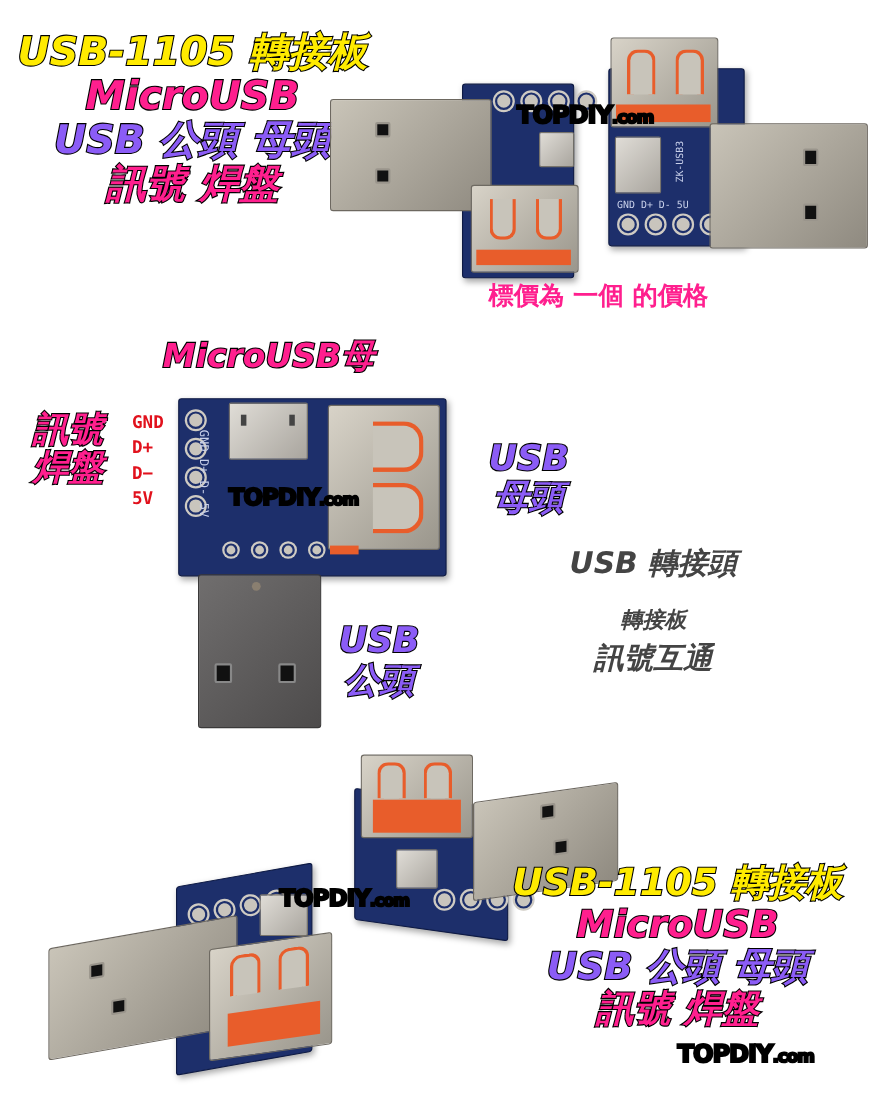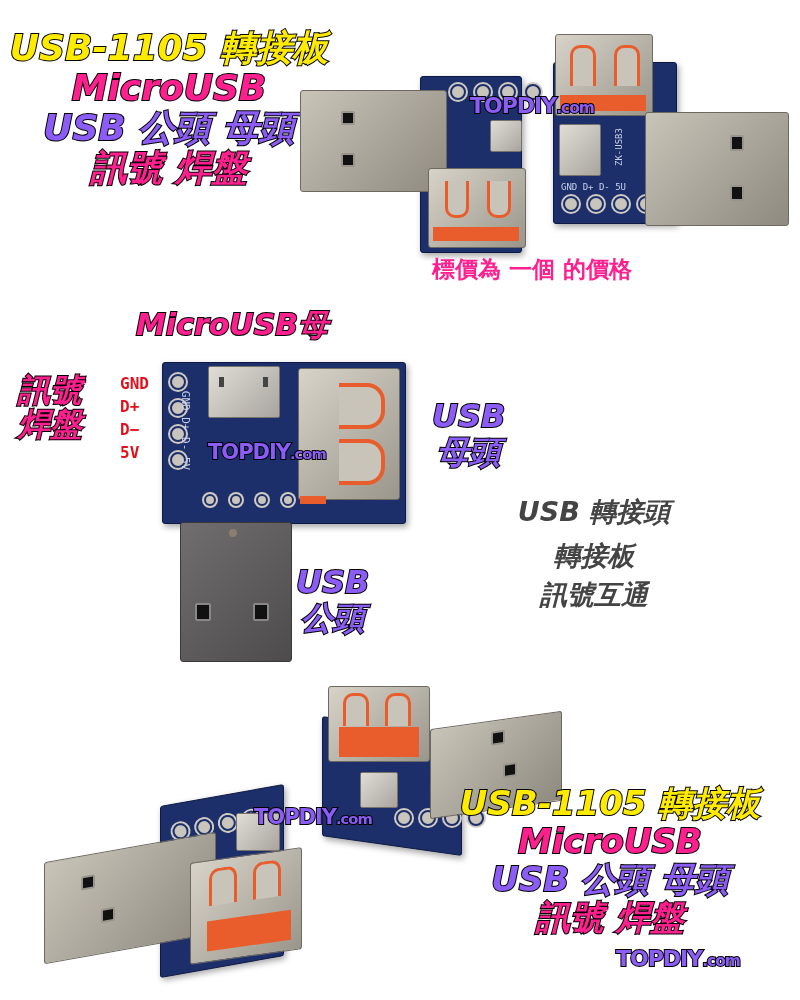--- a/index.html
+++ b/index.html
@@ -1,25 +1,25 @@
 <!DOCTYPE html>
 <html><head>
 <meta charset="utf-8">
 <style>
   html,body{margin:0;padding:0;}
   body{width:800px;height:1000px;background:#ffffff;position:relative;overflow:hidden;font-family:"DejaVu Sans",sans-serif;}
   .abs{position:absolute;}
   .lbl{font-weight:bold;font-style:italic;line-height:1;white-space:nowrap;
-       -webkit-text-stroke:2px #000;paint-order:stroke fill;}
+       -webkit-text-stroke:2px #000;paint-order:stroke fill;margin-left:12px;}
   .yellow{color:#ffeb00;}
   .pink{color:#ff1f8e;}
   .blue{color:#8b5cf6;}
   .gray{color:#444;font-style:italic;font-weight:bold;}
   .red{color:#e1111c;}
-  .wm{font-family:"DejaVu Sans",sans-serif;font-weight:bold;color:#8b5cf6;-webkit-text-stroke:2px #000;paint-order:stroke fill;letter-spacing:-1px;white-space:nowrap;}
+  .wm{font-family:"DejaVu Sans",sans-serif;font-weight:bold;color:#000000;-webkit-text-stroke:2px #000;paint-order:stroke fill;letter-spacing:-1px;white-space:nowrap;}
   .wm small{font-size:70%;}
   .center{text-align:center;}
 
   
   .pcb{background:#1d2f6b;border:1px solid #0e1a44;border-radius:3px;box-shadow:2px 3px 6px rgba(0,0,0,.35);}
   .plug{background:linear-gradient(135deg,#c9c4b8,#8f8a80);border:1px solid #6d6860;border-radius:3px;}
   .plug-dark{background:linear-gradient(135deg,#706e6e,#4d4b4b);border:1px solid #3a3939;border-radius:3px;}
   .hole{background:#111;border-radius:2px;border:2px solid #9a958c;}
   .fem{background:linear-gradient(135deg,#d8d3c8,#9a968c);border:1px solid #6e6a62;border-radius:3px;}
   .orange{background:#e85d2b;}
@@ -140,21 +140,21 @@
   <div class="lbl blue" style="font-size:32px;margin-top:4px;">母頭</div>
 </div>
 
 <div class="abs center" style="left:296px;top:566px;">
   <div class="lbl blue" style="font-size:32px;">USB</div>
   <div class="lbl blue" style="font-size:32px;margin-top:4px;">公頭</div>
 </div>
 
 <div class="abs center gray" style="left:494px;top:494px;width:200px;">
   <div style="font-size:27px;">USB 轉接頭</div>
-  <div style="font-size:27px;margin-top:8px;">轉接板</div>
+  <div style="font-size:20px;margin-top:20px;">轉接板</div>
   <div style="font-size:27px;margin-top:3px;">訊號互通</div>
 </div>
 
 <div class="abs" style="left:310px;top:680px;width:250px;height:170px;">
   <div class="abs pcb" style="left:12px;top:46px;width:138px;height:118px;transform:skewY(8deg);"></div>
   <div class="abs fem" style="left:18px;top:6px;width:100px;height:74px;">
     <div class="abs tongue" style="left:14px;top:6px;width:20px;height:30px;transform:rotate(180deg);"></div>
     <div class="abs tongue" style="left:56px;top:6px;width:20px;height:30px;transform:rotate(180deg);"></div>
     <div class="abs orange" style="left:10px;top:40px;width:80px;height:30px;"></div>
   </div>

